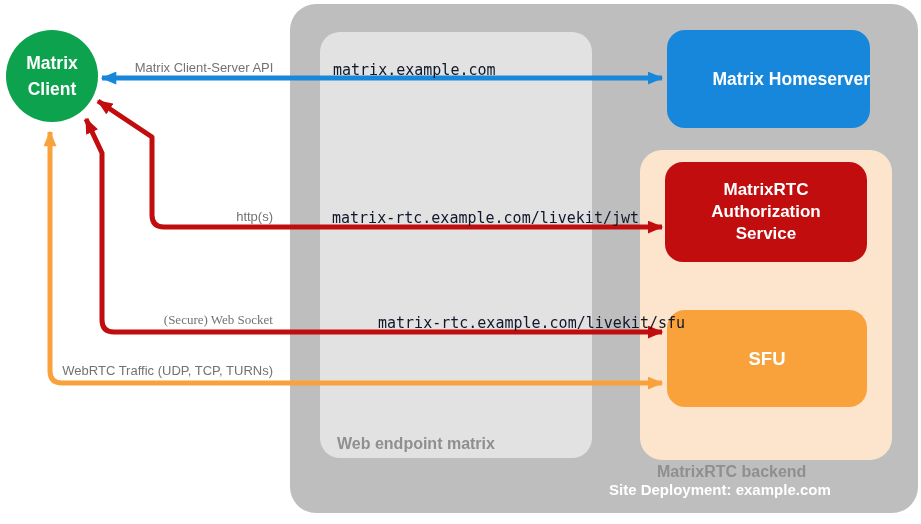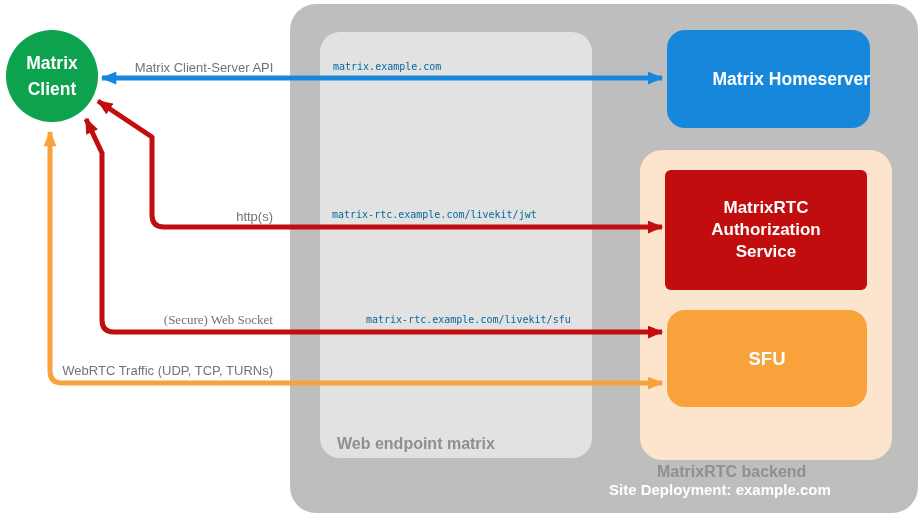--- a/index.html
+++ b/index.html
@@ -35,22 +35,22 @@
     left: 6px; top: 30px; width: 92px; height: 92px;
     border-radius: 50%; background: #0da24e;
     font-size: 17.5px; line-height: 26px; z-index: 4;
   }
   .client-circle .lbl { width: 62px; }
   .homeserver {
     left: 667px; top: 30px; width: 203px; height: 98px;
     background: #1787dc; border-radius: 18px; font-size: 17.5px; justify-content: flex-end;
   }
   .auth-service {
-    left: 665px; top: 170px; width: 202px; height: 120px;
-    background: #c20d0f; border-radius: 6px;
+    left: 665px; top: 162px; width: 202px; height: 100px;
+    background: #c20d0f; border-radius: 18px;
     font-size: 17px; line-height: 22px;
   }
   .auth-service .lbl { width: 155px; }
   .sfu {
     left: 667px; top: 310px; width: 200px; height: 97px;
     background: #f9a23c; border-radius: 18px; font-size: 18.5px;
   }
 
   
   .caption {
@@ -64,29 +64,29 @@
     font-weight: bold; font-size: 15px; color: #ffffff; z-index: 6;
     white-space: nowrap;
   }
 
   
   .proto-label {
     font-size: 13px; color: #737373; z-index: 7; white-space: nowrap;
   }
   .endpoint-label {
     font-family: "DejaVu Sans Mono", monospace;
-    font-size: 10px; color: #0369a1; z-index: 7; white-space: nowrap;
+    font-size: 15px; color: #0f172a; z-index: 7; white-space: nowrap;
   }
   .lab-api   { left: 133px; top: 60px;  width: 142px; text-align: center; }
   .lab-http  { left: 180px; top: 209px; width: 93px;  text-align: right; }
   .lab-ws    { left: 120px; top: 312px; width: 153px; text-align: right; font-family: Liberation Serif, serif; }
   .lab-webrtc{ left: 60px;  top: 363px; width: 213px; text-align: right; }
   .url-hs    { left: 333px; top: 61px; }
   .url-jwt   { left: 332px; top: 209px; }
-  .url-sfu   { left: 332px; top: 314px; padding-left: 34px; }
+  .url-sfu   { left: 344px; top: 314px; padding-left: 34px; }
 
   
   svg.arrows {
     position: absolute; left: 0; top: 0; width: 921px; height: 524px;
     z-index: 5; pointer-events: none;
   }
 </style>
 </head>
 <body>
 

